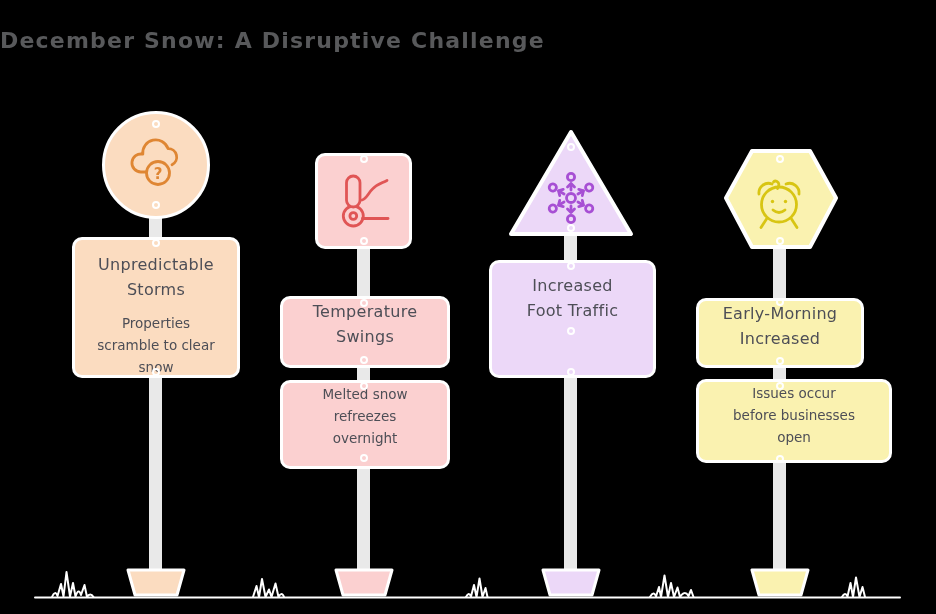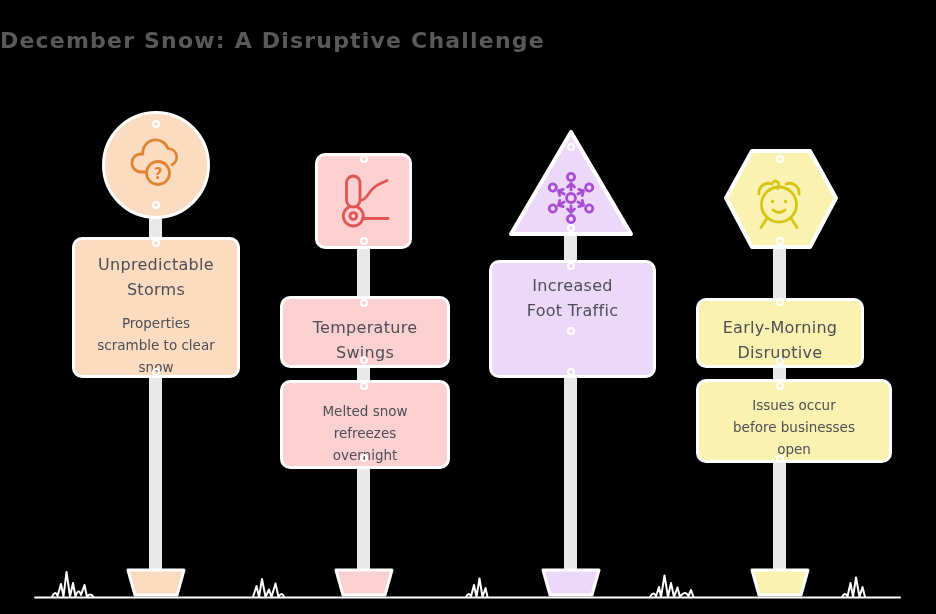--- a/index.html
+++ b/index.html
@@ -28,21 +28,21 @@
     border:3px solid var(--outline,#fff);
     display:flex; align-items:center; justify-content:center;
   }
   .circle-shape { border-radius:50%; }
   .square-shape { border-radius:10px; }
   .icon-svg { fill:none; stroke-width:2.8; stroke-linecap:round; stroke-linejoin:round; }
   .icon-abs { z-index:4; }
   .box {
     position:absolute; z-index:3; box-sizing:border-box;
     border:3px solid var(--outline,#fff); border-radius:10px;
-    display:flex; flex-direction:column; align-items:center; justify-content:flex-end;
+    display:flex; flex-direction:column; align-items:center; justify-content:flex-start;
     text-align:center;
   }
   .box.top-align { justify-content:flex-start; }
   .sign-title {
     font-size:16px; line-height:25px; letter-spacing:0.3px;
     color:var(--text,#4D4E56); white-space:pre-line;
   }
   .sign-body {
     font-size:13.5px; line-height:22px;
     color:var(--text,#4D4E56); white-space:pre-line; margin-top:10px;
@@ -191,21 +191,21 @@
       <path d="M52 21 A 9.5 9.5 0 0 0 39 11"></path>
       <path d="M30.5 15.5 Q 33.5 10.5 30 8.5 Q 27.5 7.3 26.5 9"></path>
       <circle class="dotfill" cx="25.5" cy="28.5" r="1.7"></circle>
       <circle class="dotfill" cx="38.5" cy="28.5" r="1.7"></circle>
       <path d="M26 37 Q 32 42 38 37"></path>
       <path d="M19.5 46 L14 54.5"></path>
       <path d="M44.5 46 L50 54.5"></path>
     </svg>
     <div class="box" style="left:696px;top:298px;width:168px;height:70px">
       <div class="sign-title">Early-Morning
-Disruptive</div>
+Increased</div>
     </div>
     <div class="box center-only" style="left:696px;top:379px;width:196px;height:84px">
       <div class="sign-body">Issues occur
 before businesses
 open</div>
     </div>
     <i class="dot" style="left:780px;top:159px"></i>
     <i class="dot" style="left:780px;top:241px"></i>
     <i class="dot" style="left:780px;top:302px"></i>
     <i class="dot" style="left:780px;top:361px"></i>

